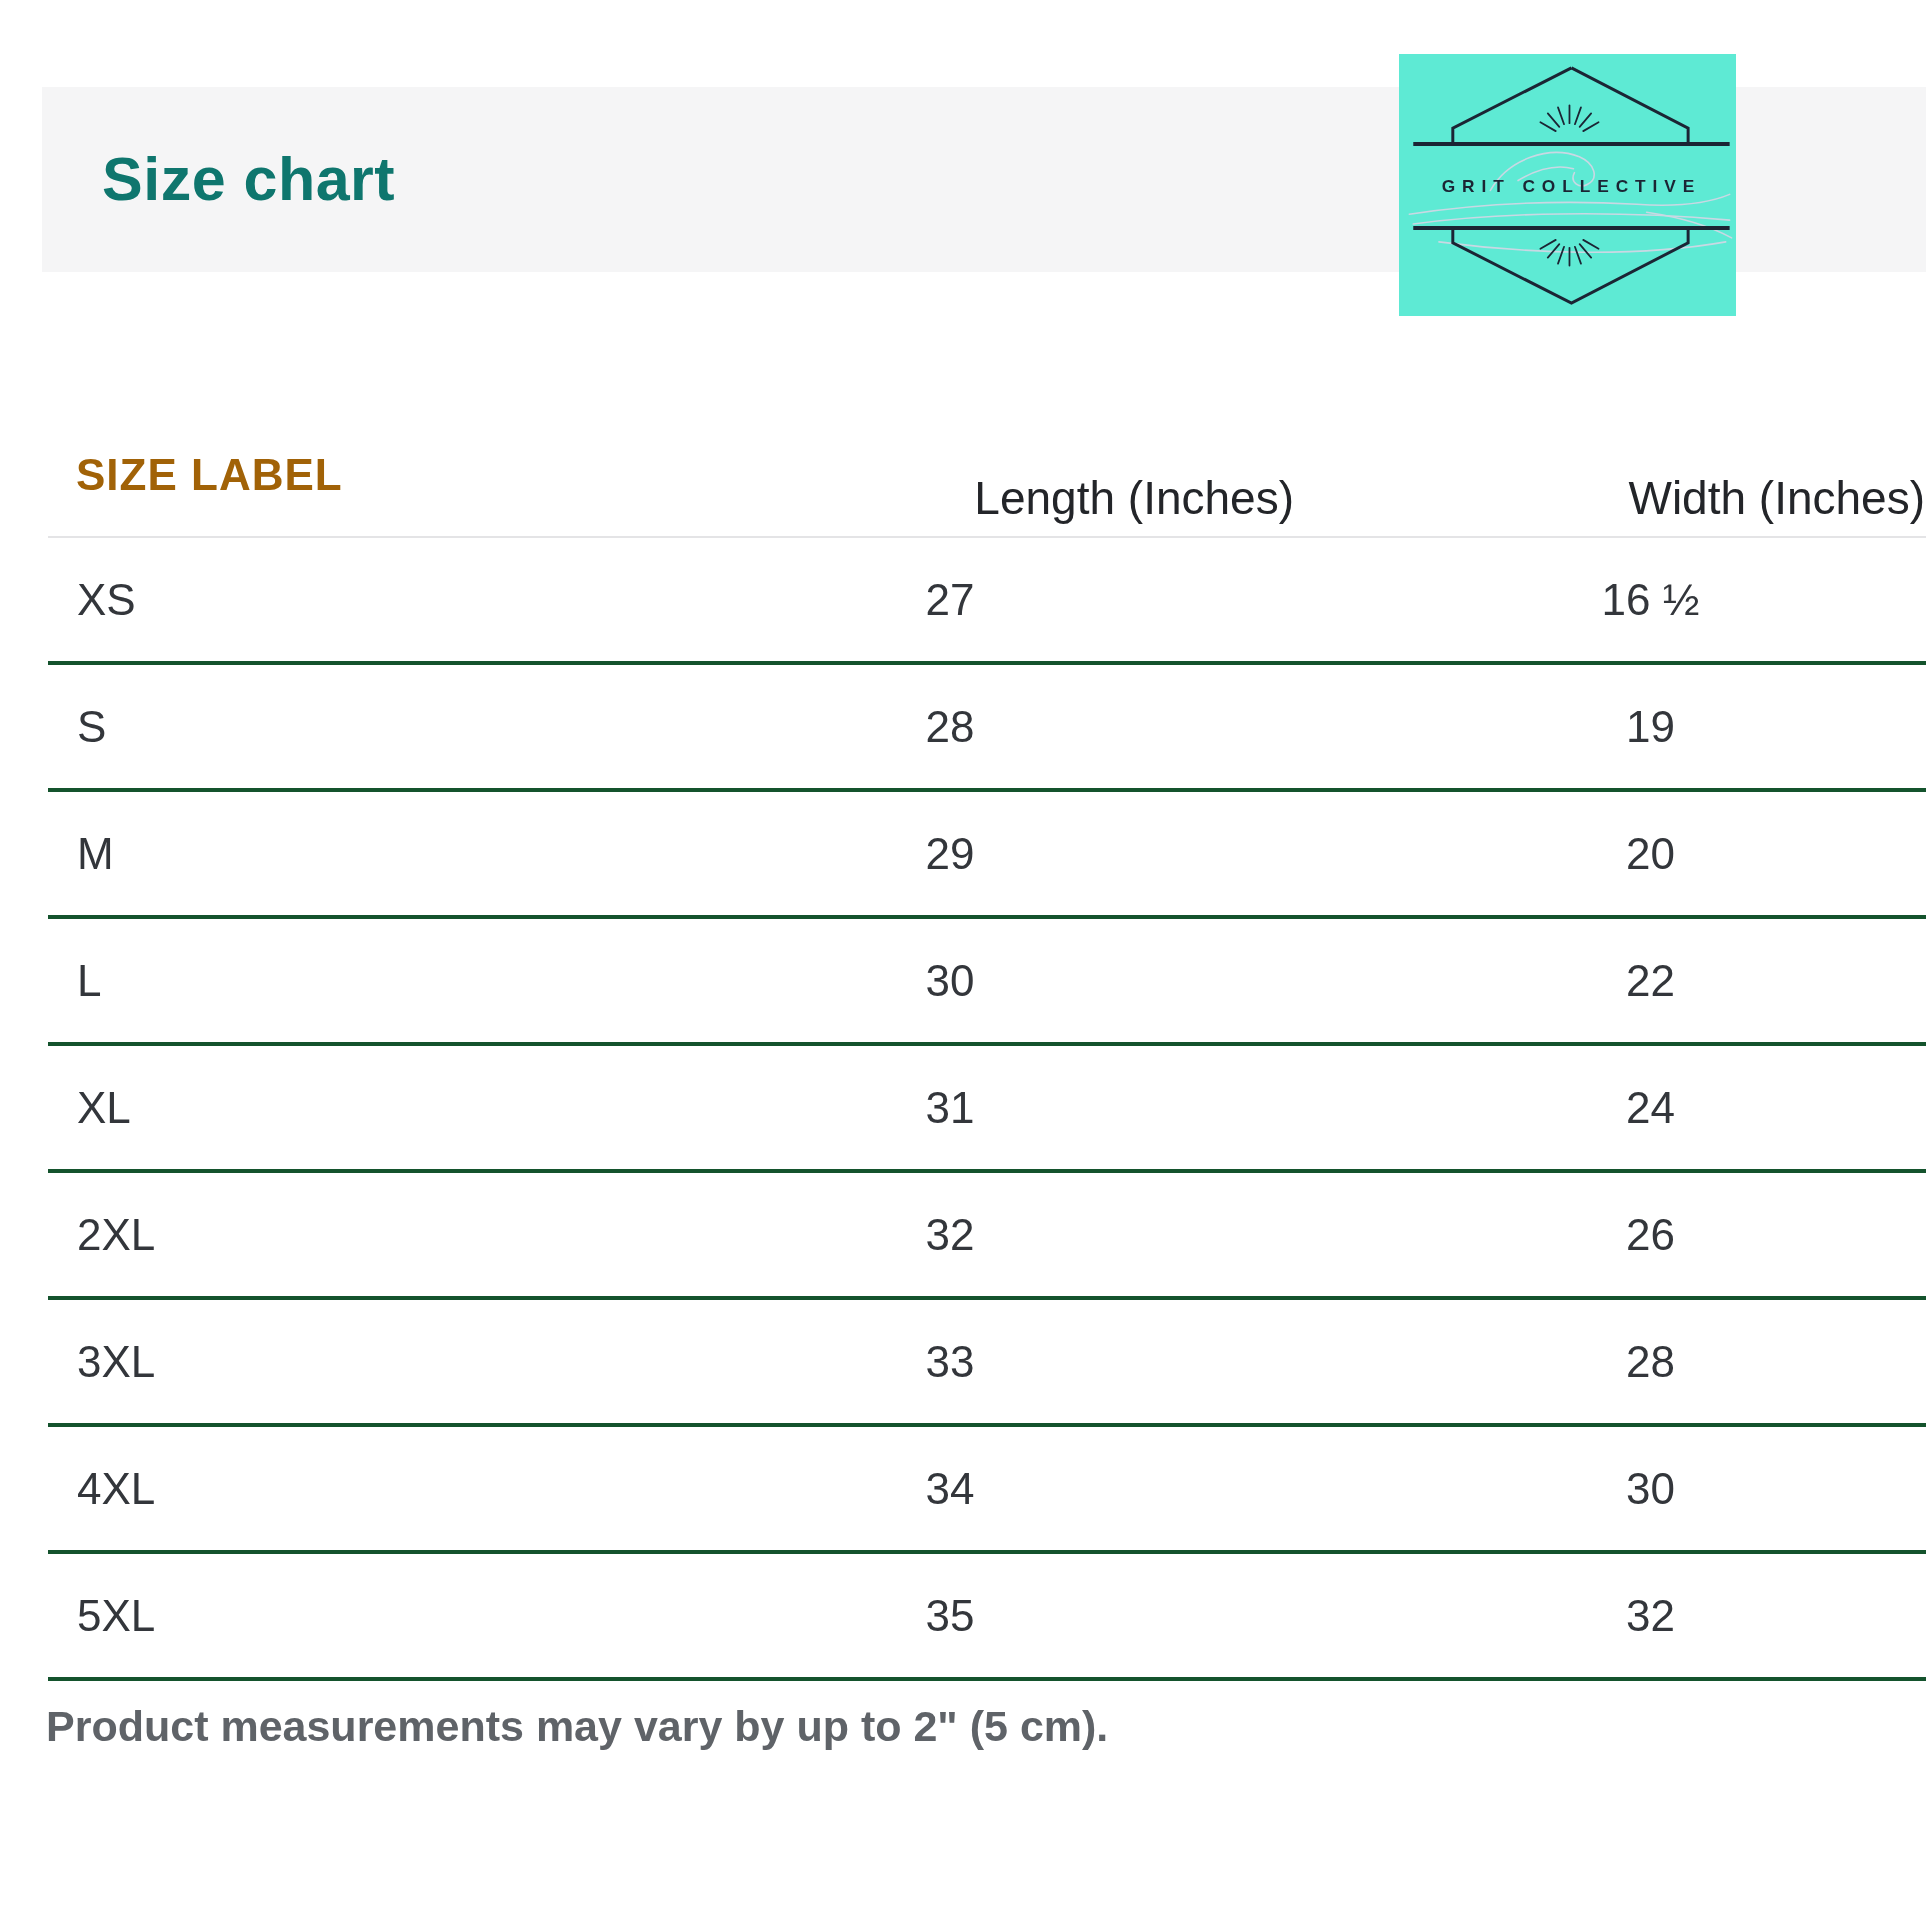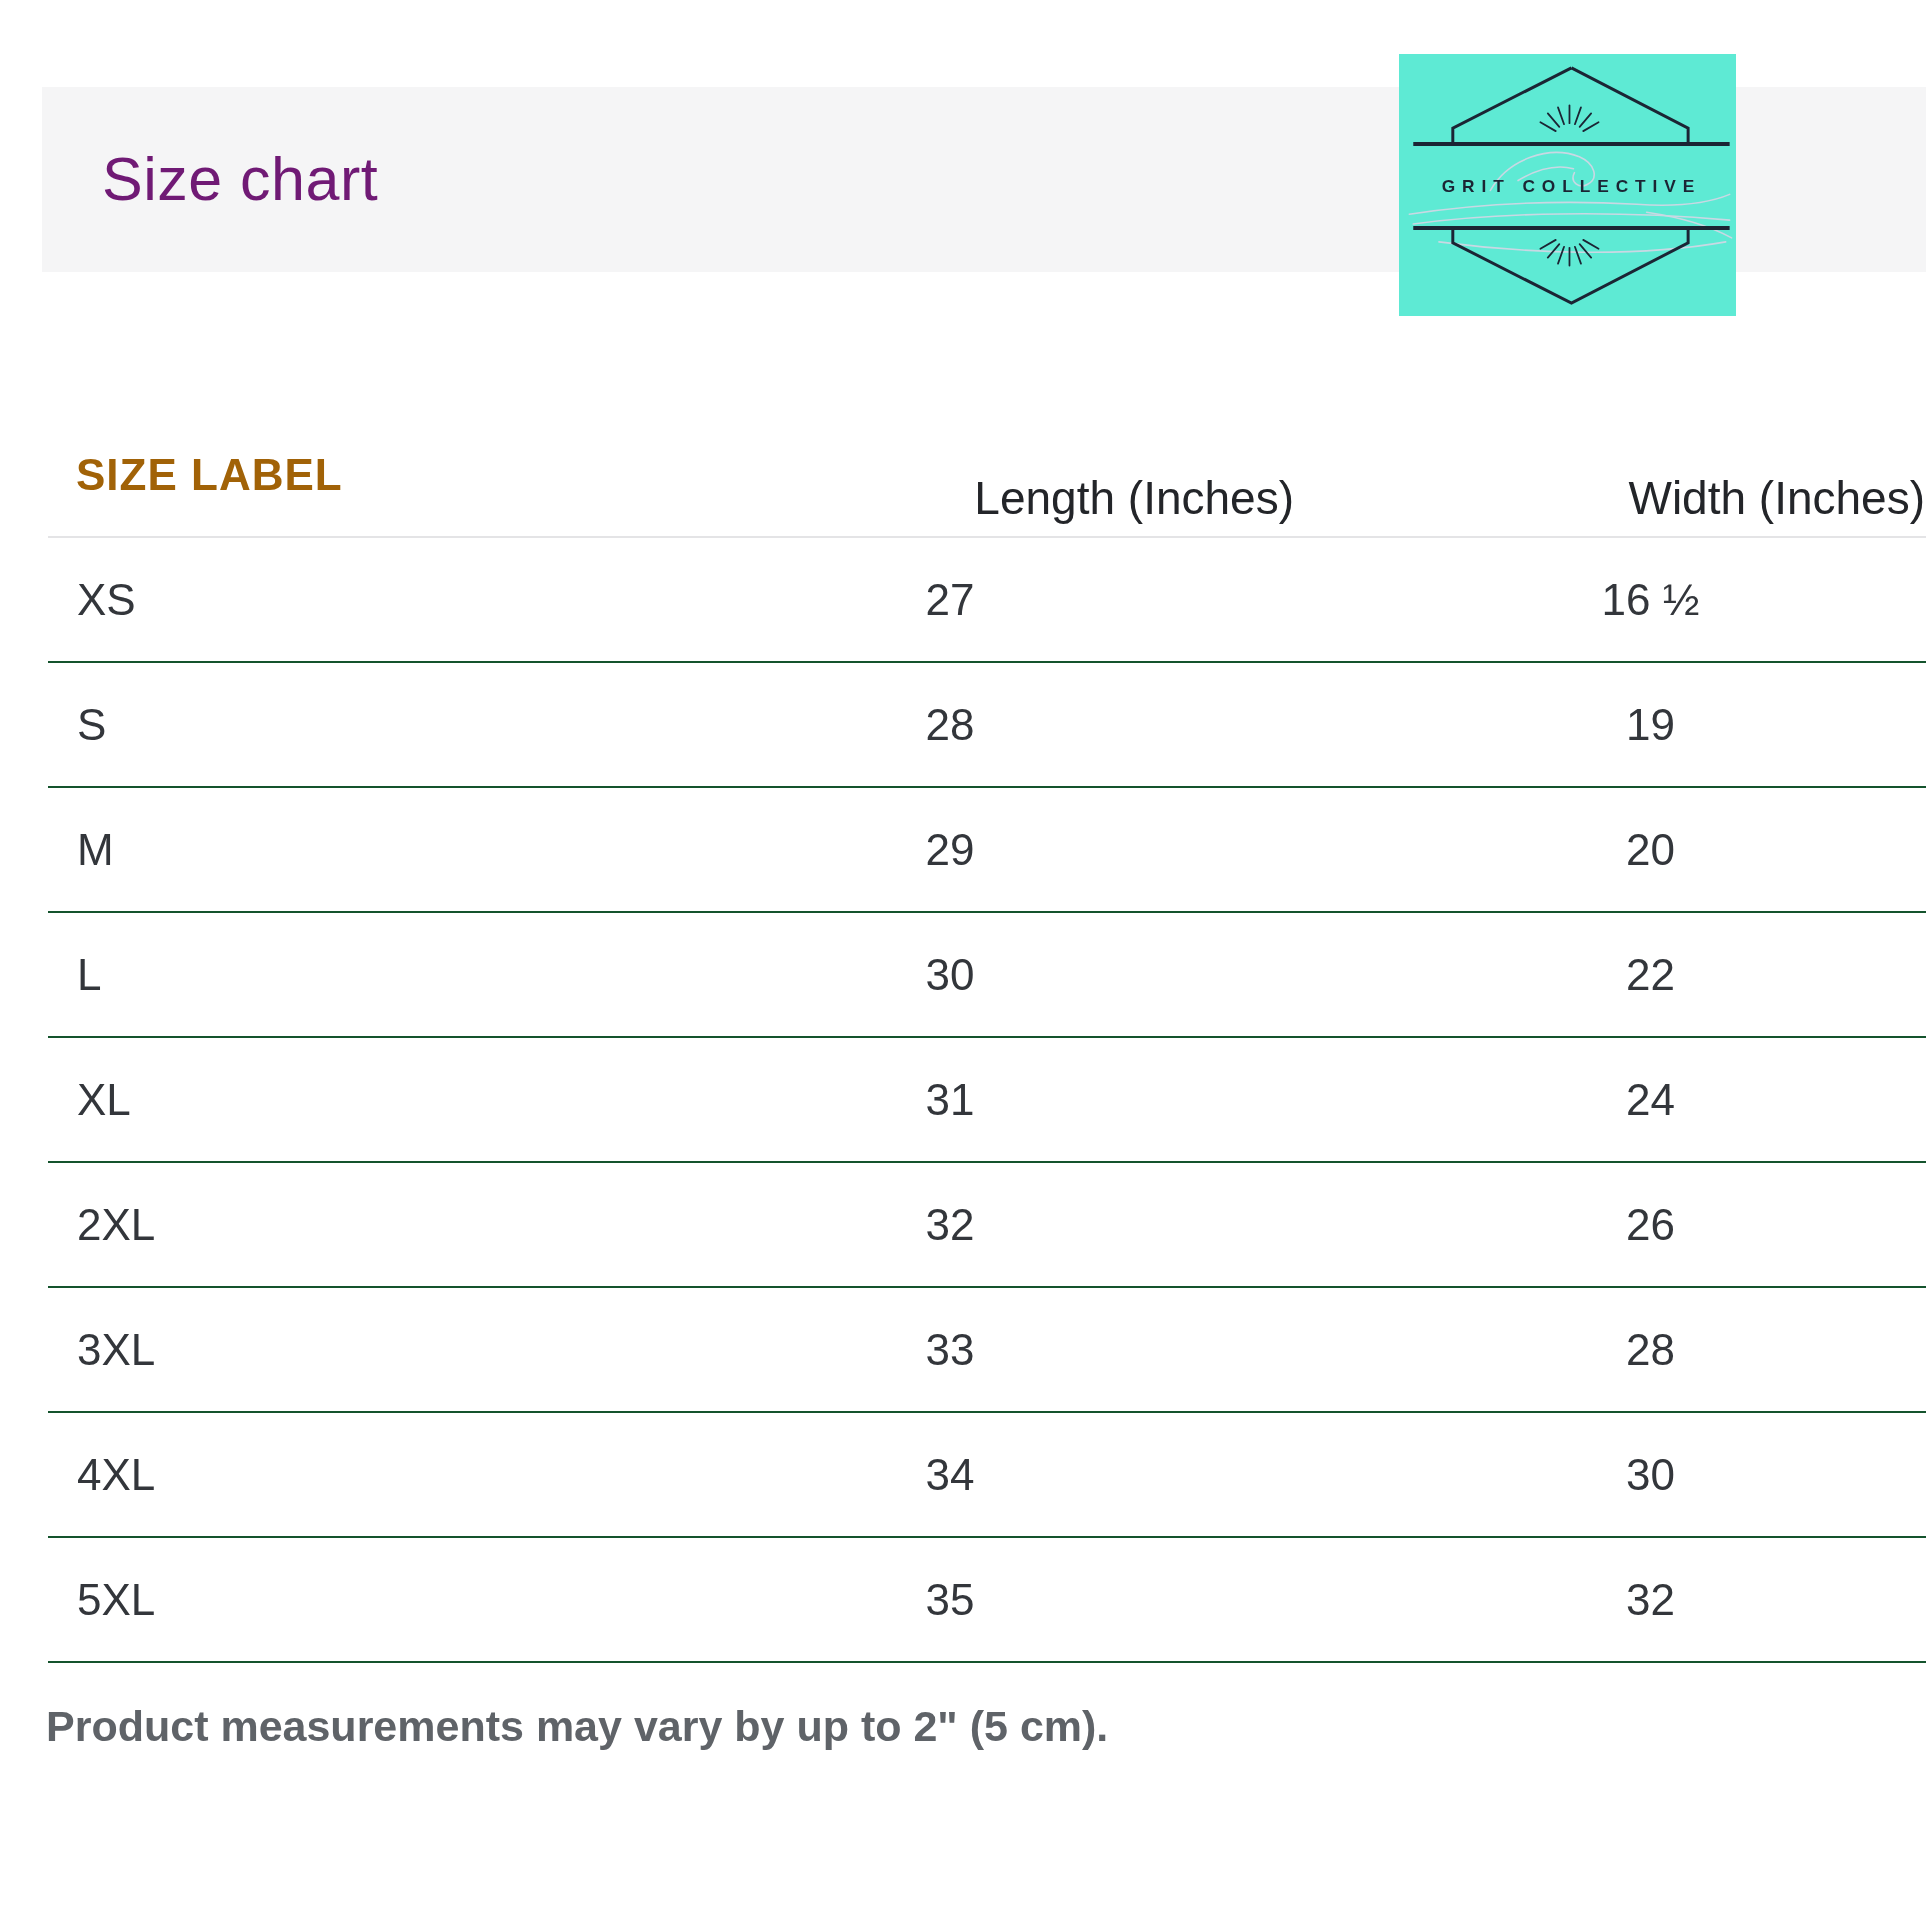--- a/index.html
+++ b/index.html
@@ -25,22 +25,22 @@
     height: 185px;
     background: #f5f5f6;
   }
   .banner-title {
     position: absolute;
     left: 60px;
     top: 0;
     height: 185px;
     line-height: 185px;
     font-size: 61px;
-    font-weight: 400;
-    color: #701a75;
+    font-weight: 700;
+    color: #0f766e;
     letter-spacing: 0.5px;
   }
 
   
   .logo-box {
     position: absolute;
     left: 1399px;
     top: 54px;
     width: 337px;
     height: 262px;
@@ -81,21 +81,21 @@
   
   .rows {
     position: absolute;
     left: 48px;
     top: 538px;
     width: 1879px;
   }
   .row {
     position: relative;
     height: 123px;
-    border-bottom: 2px solid #14532d;
+    border-bottom: 4px solid #14532d;
   }
   .row span {
     position: absolute;
     top: 50%;
     transform: translateY(-50%);
     font-size: 44px;
     color: #33363b;
     white-space: nowrap;
   }
   .row .c1 { left: 29px; }

